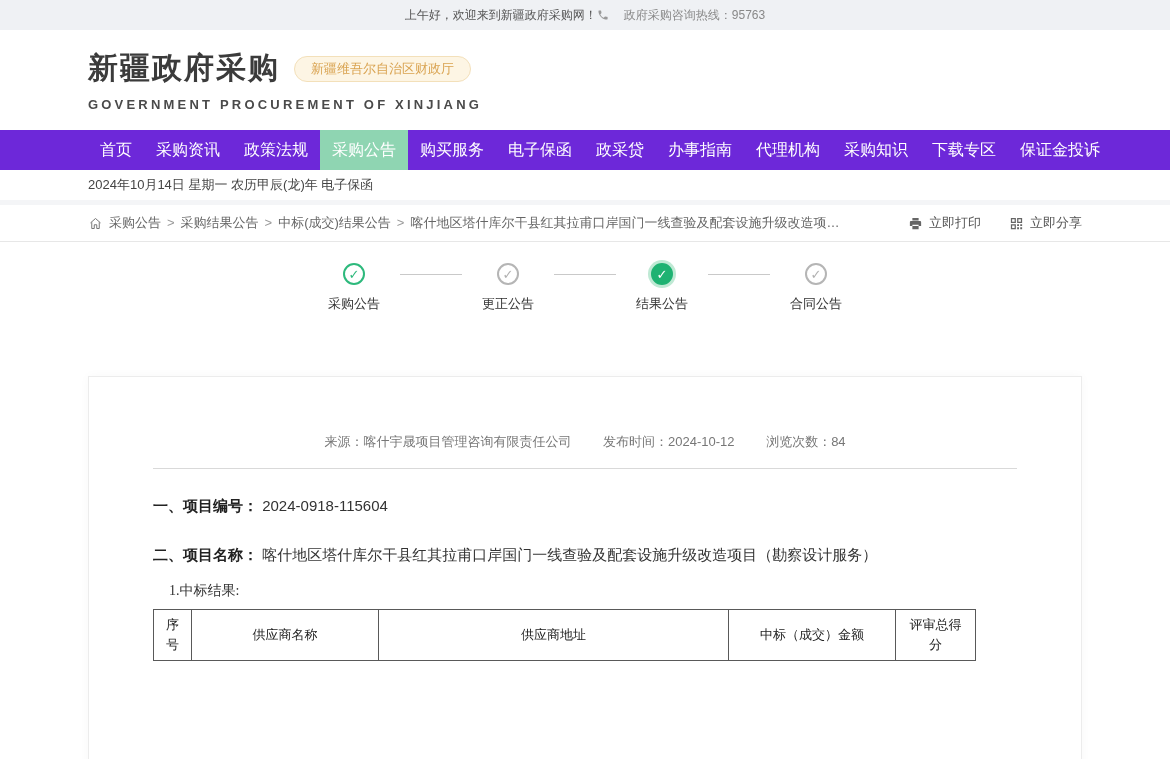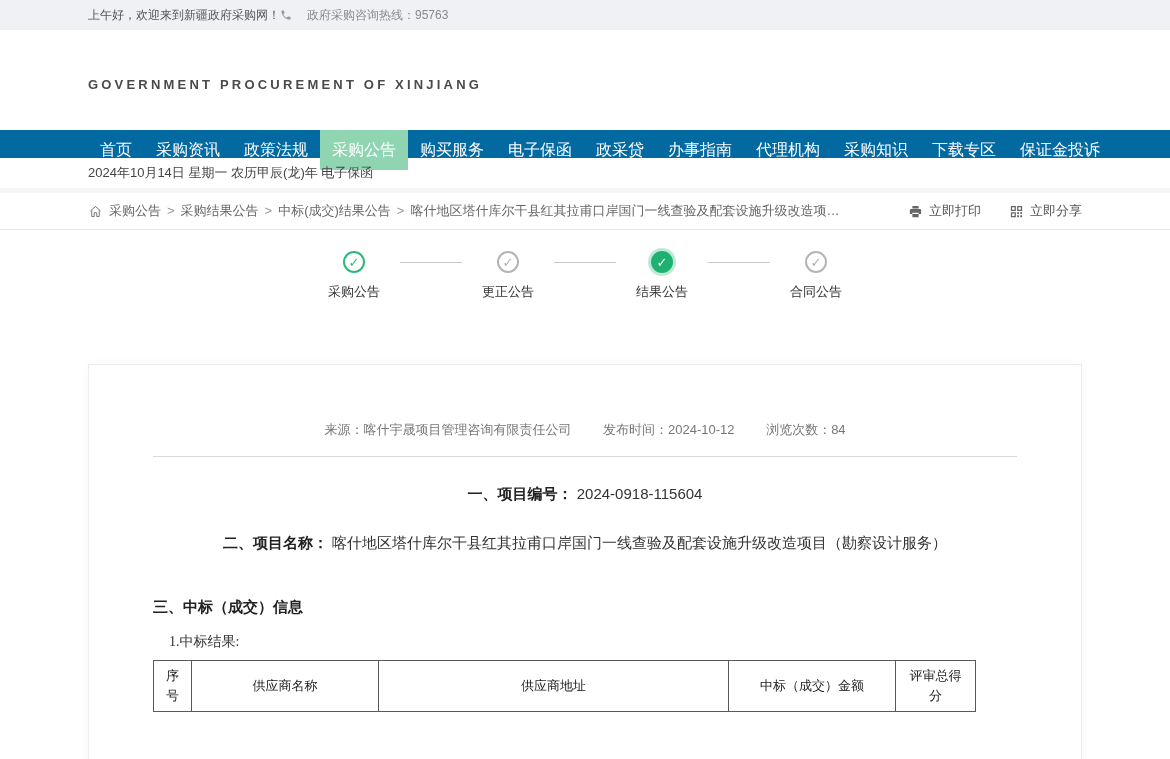--- a/index.html
+++ b/index.html
@@ -2,36 +2,36 @@
 <html><head>
 <meta charset="utf-8">
 <style>
   * { margin:0; padding:0; box-sizing:border-box; }
   html,body { width:1170px; height:759px; overflow:hidden; background:#fff;
     font-family:"Liberation Sans","DejaVu Sans",sans-serif; color:#333; }
   .container { width:994px; margin:0 auto; }
 
   
   .topbar { height:30px; background:#eff1f4; font-size:12px; color:#555; }
-  .topbar .container { display:flex; justify-content:flex-start; align-items:center; height:30px; }
+  .topbar .container { display:flex; justify-content:center; align-items:center; height:30px; }
   .hotline { color:#888; display:flex; align-items:center; gap:15px; }
   .hotline svg { width:12px; height:12px; fill:#999; }
 
   
   .header { height:100px; background:#fff; }
   .header .container { height:100px; display:flex; align-items:center; }
   .logo-block {}
   .logo-row { display:flex; align-items:center; }
   .site-name { font-size:30px; font-weight:bold; color:#3b3b3b; letter-spacing:2px; }
   .badge { margin-left:14px; font-size:13px; color:#d9a351; background:#fdf5e4;
     border:1px solid #f3e0ba; border-radius:14px; padding:3px 16px; }
   .site-name-en { margin-top:8px; font-size:13px; font-weight:bold; color:#4a4a4a; letter-spacing:3.2px; }
 
   
-  .nav { height:28px; background:#0369a1; }
+  .nav { height:40px; background:#6d28d9; }
   .nav .container { display:flex; justify-content:space-between; height:40px; }
   .nav-item { color:#fff; font-size:16px; line-height:40px; padding:0 12px; cursor:pointer; white-space:nowrap; }
   .nav-item.active { background:#8fd5b2; }
 
   
   .infobar { height:30px; }
   .infobar .container { display:flex; justify-content:space-between; align-items:center; height:30px; font-size:13px; color:#444; }
   .stats span.num { color:#1aa878; font-weight:bold; }
   .stats .grp { margin-left:18px; }
   .stats .grp:first-child { margin-left:0; }
@@ -63,21 +63,21 @@
 
   
   .card { width:994px; margin:63px auto 0; background:#fff; border:1px solid #ececec;
     box-shadow:0 0 10px rgba(0,0,0,0.03); padding:36px 64px 60px; min-height:400px; }
   .art-title { font-size:20px; font-weight:bold; color:#141414; text-align:center;
     line-height:32px; width:846px; margin:0 auto; }
   .art-meta { margin-top:20px; text-align:center; font-size:13px; color:#777; }
   .art-meta .seg { margin:0 14px; }
   .divider { border:none; border-top:1px solid #d9d9d9; margin-top:17px; }
 
-  .field { margin-top:26px; font-size:15px; color:#333; line-height:1.5;text-align:center; }
+  .field { margin-top:26px; font-size:15px; color:#333; line-height:1.5; }
   .field .flabel { font-weight:bold; color:#222; }
   .sec-head { margin-top:44px; font-size:15px; font-weight:bold; color:#222; }
   .result-label { margin-top:16px; margin-left:16px; font-size:14px; color:#333;
     font-family:"Liberation Serif","DejaVu Serif",serif; }
 
   table.award { border-collapse:collapse; margin-top:9px; table-layout:fixed;
     font-family:"Liberation Serif","DejaVu Serif",serif; font-size:13px; color:#222; }
   table.award th, table.award td { border:1px solid #595959; text-align:center;
     vertical-align:middle; padding:5px 8px; line-height:1.55; word-break:break-word; font-weight:normal; }
   col.c-idx { width:38px; } col.c-name { width:187px; } col.c-addr { width:350px; }
@@ -97,20 +97,22 @@
         </svg>
       <span>政府采购咨询热线：95763</span>
     </span>
   </div>
 </div>
 
 <div class="header">
   <div class="container">
     <div class="logo-block">
       <div class="logo-row">
+        <span class="site-name">新疆政府采购</span>
+        <span class="badge">新疆维吾尔自治区财政厅</span>
       </div>
       <div class="site-name-en">GOVERNMENT PROCUREMENT OF XINJIANG</div>
     </div>
   </div>
 </div>
 
 <div class="nav">
   <div class="container">
     <div class="nav-item">首页</div>
     <div class="nav-item">采购资讯</div>
@@ -198,21 +200,20 @@
   <div class="field">
     <span class="flabel">一、项目编号：</span>
     <span>2024-0918-115604</span>
   </div>
 
   <div class="field">
     <span class="flabel">二、项目名称：</span>
     <span>喀什地区塔什库尔干县红其拉甫口岸国门一线查验及配套设施升级改造项目（勘察设计服务）</span>
   </div>
 
-  <div class="sec-head">三、中标（成交）信息</div>
 
   <div class="result-label">1.中标结果:</div>
 
   <table class="award">
     <colgroup>
       <col class="c-idx">
         <col class="c-name">
         <col class="c-addr">
         <col class="c-amt">
         <col class="c-score">

